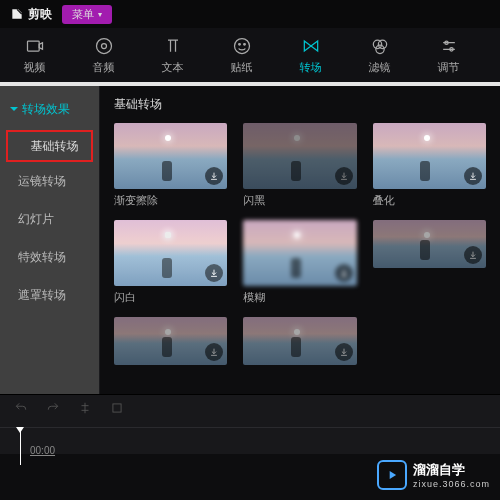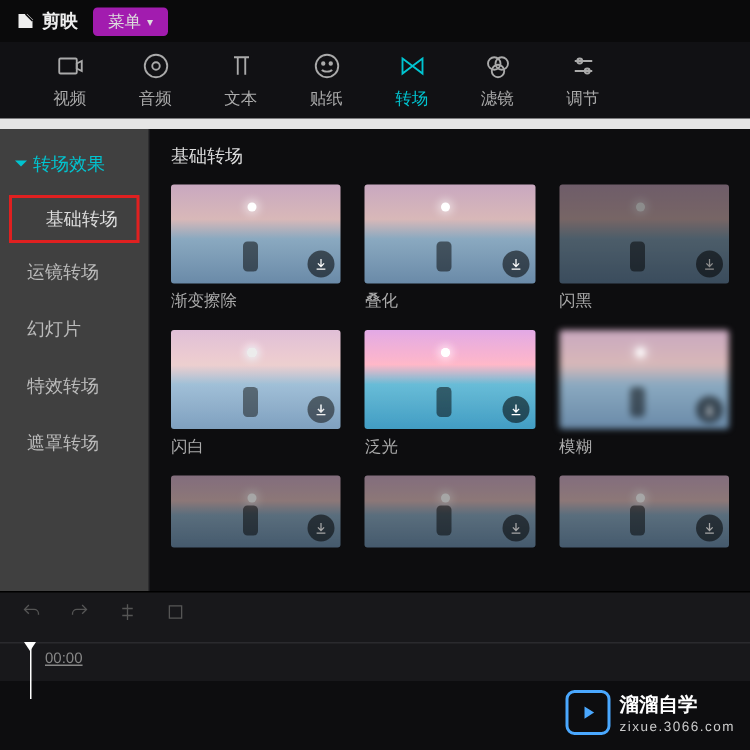--- a/index.html
+++ b/index.html
@@ -4,21 +4,21 @@
 <style>
   * { margin: 0; padding: 0; box-sizing: border-box; }
   body { width: 500px; height: 500px; background: #0d0d0f; font-family: "Microsoft YaHei", sans-serif; color: #ccc; overflow: hidden; position: relative;}
   .titlebar { display: flex; align-items: center; height: 28px; padding: 0 10px; font-size: 12px; gap: 10px; background:#0a0a0b;}
   .logo { display: flex; align-items: center; gap: 4px; font-weight: bold; color:#eee;}
   .logo svg { width:14px; height:14px; fill:#eee;}
   .dropdown { background:#a21caf; padding:2px 10px; border-radius:3px; font-size:11px; display:flex; align-items:center; gap:4px;color:#ddd;}
   .autosave { display:flex; align-items:center; gap:6px; color:#9a9a9a; font-size:11px;}
   .dot { width:10px; height:10px; border-radius:50%; background:#00c4d0; position:relative;}
   .dot::after{content:"";position:absolute;inset:3px;border:1.5px solid #fff;border-top-color:transparent;border-radius:50%;}
-  .toolbar { display:flex; height:58px; align-items:center; padding:0 18px; gap:0; background:#111114; border-bottom:7px solid #e5e5e5;}
+  .toolbar { display:flex; height:58px; align-items:center; padding:0 6px; gap:12px; background:#111114; border-bottom:4px solid #e5e5e5;}
   .tool { flex:0 0 57px; display:flex; flex-direction:column; align-items:center; gap:4px; font-size:11px; color:#aaa; cursor:pointer;}
   .tool.active { color:#00c4d0; }
   .tool .ic { width:20px; height:20px; display:flex; align-items:center; justify-content:center;}
   .tool .ic svg { width:20px; height:20px; stroke:#aaa; fill:none; stroke-width:1.5;}
   .tool.active .ic svg { stroke:#00c4d0; }
   .main { display:flex; height:320px; }
   .sidebar { width:100px; background:#404040; padding-top:6px; border-right:1px solid #1a1a1d;}
   .side-item { height:34px; display:flex; align-items:center; padding-left:18px; font-size:12px; color:#bbb; cursor:pointer; margin-bottom:4px;}
   .side-item.header { color:#00c4d0; padding-left:10px;}
   .side-item.header::before{content:"";border:4px solid transparent;border-top-color:#00c4d0;margin-right:4px;position:relative;top:2px;}
@@ -30,21 +30,21 @@
   .thumb { width:100%; height:66px; border-radius:2px; position:relative; overflow:hidden; cursor:pointer;}
   .dl { position:absolute; right:4px; bottom:4px; width:18px; height:18px; border-radius:50%; background:rgba(0,0,0,0.55); display:flex; align-items:center; justify-content:center;}
   .dl svg { width:10px; height:10px; stroke:#fff; fill:none; stroke-width:2;}
   .thumb-label { font-size:11px; color:#aaa; }
   .timeline { position:absolute; left:0; right:0; bottom:46px; height:60px; background:#18181b; border-top:1px solid #000;}
   .tl-tools { display:flex; gap:18px; padding:6px 14px; color:#555;}
   .tl-tools svg{width:14px;height:14px;stroke:#555;fill:none;stroke-width:1.5;}
   .ruler { position:relative; height:18px; border-top:1px solid #2a2a2e; margin-top:2px;}
   .playhead { position:absolute; left:20px; top:0; bottom:-20px; width:1px; background:#fff;}
   .playhead::before{content:"";position:absolute;top:-1px;left:-4px;border:4px solid transparent;border-top:6px solid #fff;}
-  .time-text{position:absolute;left:30px;top:5px;font-size:10px;color:#888;text-decoration:underline;}
+  .time-text{position:absolute;left:30px;top:17px;font-size:10px;color:#888;text-decoration:underline;}
   .watermark { position:absolute; right:10px; bottom:10px; display:flex; align-items:center; gap:6px; color:#fff; font-size:13px; font-weight:bold;margin-left:22px;}
   .watermark .wm-icon{width:30px;height:30px;border:2.5px solid #4aa8ff;border-radius:6px;display:flex;align-items:center;justify-content:center;}
   .watermark .wm-icon svg{width:14px;height:14px;fill:#4aa8ff;}
   .wm-sub{font-size:9px;color:#ccc;letter-spacing:1px;font-weight:normal;display:block;}
   
   .sunset{background:linear-gradient(#c9a8c0 0%,#d8b8b8 35%,#8aa9c0 55%,#6a8aa8 100%);}
   .sunset::before{content:"";position:absolute;left:45%;top:12px;width:6px;height:6px;border-radius:50%;background:#fff;box-shadow:0 0 6px 2px #fff8;}
   .sunset::after{content:"";position:absolute;left:42%;bottom:8px;width:10px;height:20px;background:rgba(0,0,0,0.5);border-radius:3px;}
   .dark-sunset{filter:brightness(0.55);}
   .bright-sunset{filter:brightness(1.2) contrast(0.85);}
@@ -155,58 +155,48 @@
           <div class="thumb sunset">
             <div class="dl">
               <svg viewBox="0 0 24 24">
                 <path d="M12 4v12m-5-5l5 5 5-5M5 20h14"></path>
               </svg>
             </div>
           </div>
           <div class="thumb-label">渐变擦除</div>
         </div>
         <div class="thumb-wrap">
+          <div class="thumb sunset dark-sunset">
+            <div class="dl">
+              <svg viewBox="0 0 24 24">
+                <path d="M12 4v12m-5-5l5 5 5-5M5 20h14"></path>
+              </svg>
+            </div>
+          </div>
+          <div class="thumb-label">闪黑</div>
+        </div>
+        <div class="thumb-wrap">
           <div class="thumb sunset normal-sunset">
             <div class="dl">
               <svg viewBox="0 0 24 24">
                 <path d="M12 4v12m-5-5l5 5 5-5M5 20h14"></path>
               </svg>
             </div>
           </div>
           <div class="thumb-label">叠化</div>
         </div>
         <div class="thumb-wrap">
-          <div class="thumb sunset dark-sunset">
-            <div class="dl">
-              <svg viewBox="0 0 24 24">
-                <path d="M12 4v12m-5-5l5 5 5-5M5 20h14"></path>
-              </svg>
-            </div>
-          </div>
-          <div class="thumb-label">闪黑</div>
-        </div>
-        <div class="thumb-wrap">
           <div class="thumb sunset bright-sunset">
             <div class="dl">
               <svg viewBox="0 0 24 24">
                 <path d="M12 4v12m-5-5l5 5 5-5M5 20h14"></path>
               </svg>
             </div>
           </div>
           <div class="thumb-label">闪白</div>
-        </div>
-        <div class="thumb-wrap">
-          <div class="thumb sunset sat-sunset">
-            <div class="dl">
-              <svg viewBox="0 0 24 24">
-                <path d="M12 4v12m-5-5l5 5 5-5M5 20h14"></path>
-              </svg>
-            </div>
-          </div>
-          <div class="thumb-label">泛光</div>
         </div>
         <div class="thumb-wrap">
           <div class="thumb sunset blur-sunset">
             <div class="dl">
               <svg viewBox="0 0 24 24">
                 <path d="M12 4v12m-5-5l5 5 5-5M5 20h14"></path>
               </svg>
             </div>
           </div>
           <div class="thumb-label">模糊</div>

